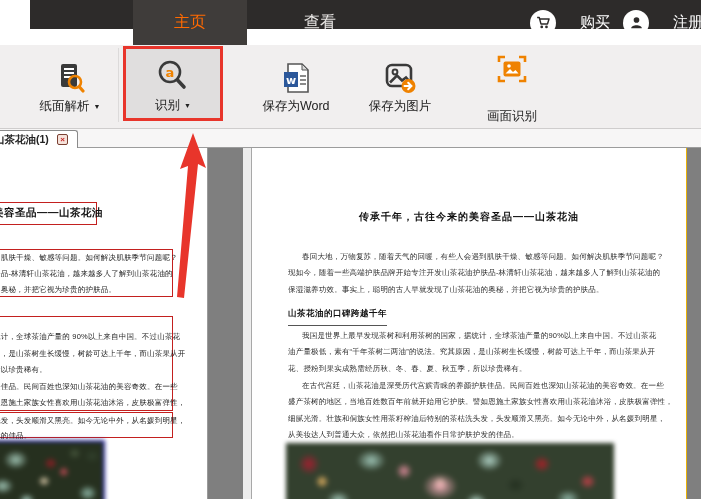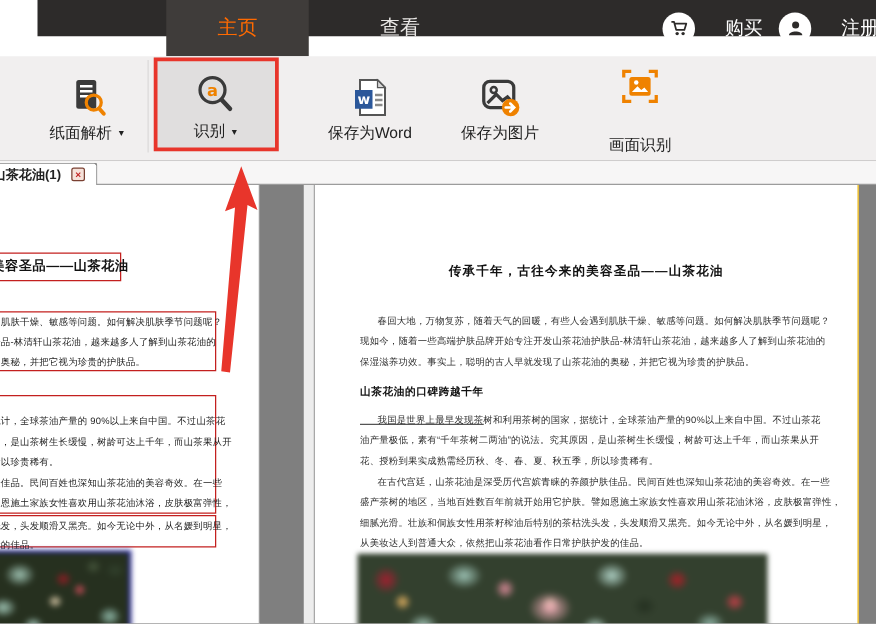--- a/index.html
+++ b/index.html
@@ -63,21 +63,21 @@
       radial-gradient(16px 12px at 8% 62%, #9fc4b4, transparent 70%),
       radial-gradient(14px 12px at 86% 72%, #8fb8a8, transparent 70%),
       radial-gradient(12px 10px at 30% 82%, #a8ccc0, transparent 70%),
       radial-gradient(12px 10px at 90% 20%, #31402c, transparent 70%),
       radial-gradient(10px 9px at 74% 16%, #44543a, transparent 70%);}
 
   
   .rp-title{position:absolute;left:0;top:62px;width:434px;text-align:center;font-size:10px;font-weight:bold;color:#111;letter-spacing:1px;white-space:nowrap;}
   .rp-line{position:absolute;left:36px;font-size:7.5px;color:#2e2e2e;white-space:nowrap;letter-spacing:.2px;}
   .rp-indent{left:50px;}
-  .rp-h2{position:absolute;left:36px;top:160px;font-size:8.5px;font-weight:bold;color:#111;border-bottom:1px solid #555;padding-bottom:19px;white-space:nowrap;letter-spacing:.5px;text-align:right;}
+  .rp-h2{position:absolute;left:36px;top:160px;font-size:8.5px;font-weight:bold;color:#111;border-bottom:1px solid #555;padding-bottom:5px;white-space:nowrap;letter-spacing:.5px;text-align:right;}
   .photo-right{position:absolute;left:34px;top:295px;width:328px;height:70px;
       background-color:#33402e;background-image:
       radial-gradient(16px 16px at 7% 30%, #a02030, transparent 70%),
       radial-gradient(10px 10px at 11% 55%, #e0b060, transparent 72%),
       radial-gradient(26px 20px at 47% 62%, #e8a8b0, transparent 68%),
       radial-gradient(10px 10px at 47% 58%, #f3e3bc, transparent 70%),
       radial-gradient(12px 12px at 36% 40%, #d98a98, transparent 70%),
       radial-gradient(13px 12px at 78% 30%, #a82028, transparent 72%),
       radial-gradient(12px 11px at 92% 55%, #c04048, transparent 72%),
       radial-gradient(22px 16px at 26% 25%, #9cc2b4, transparent 68%),

